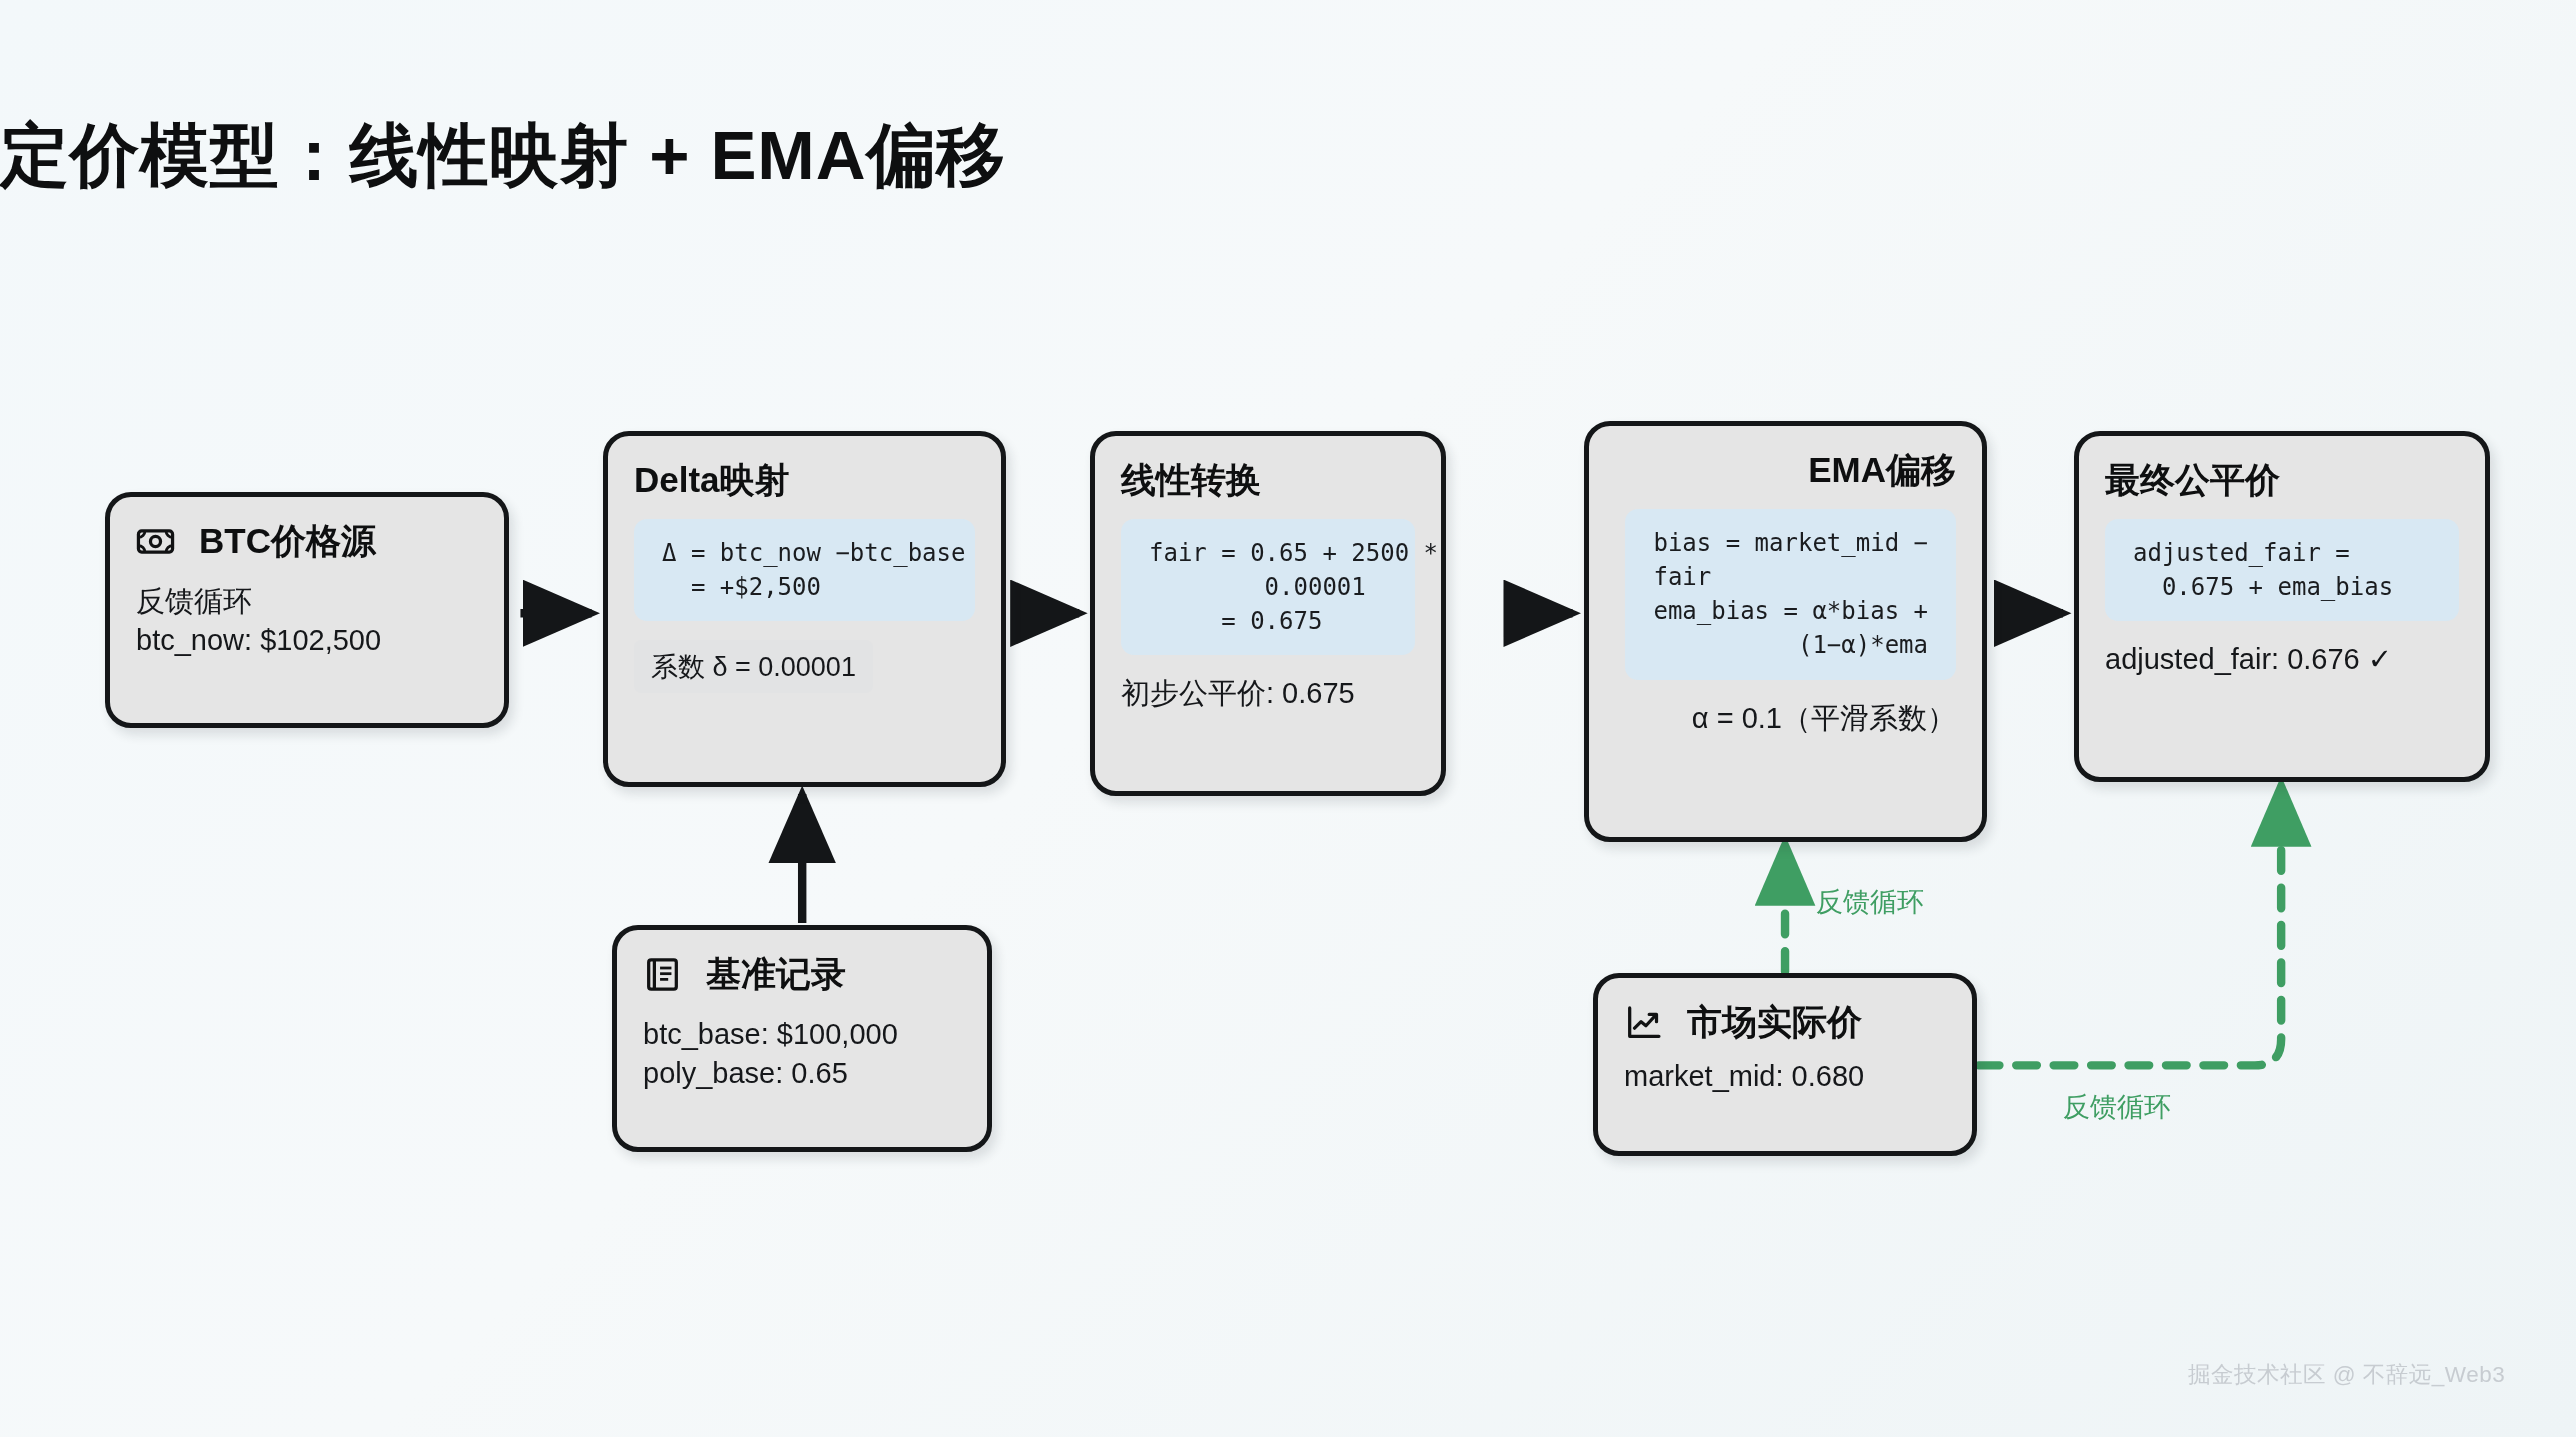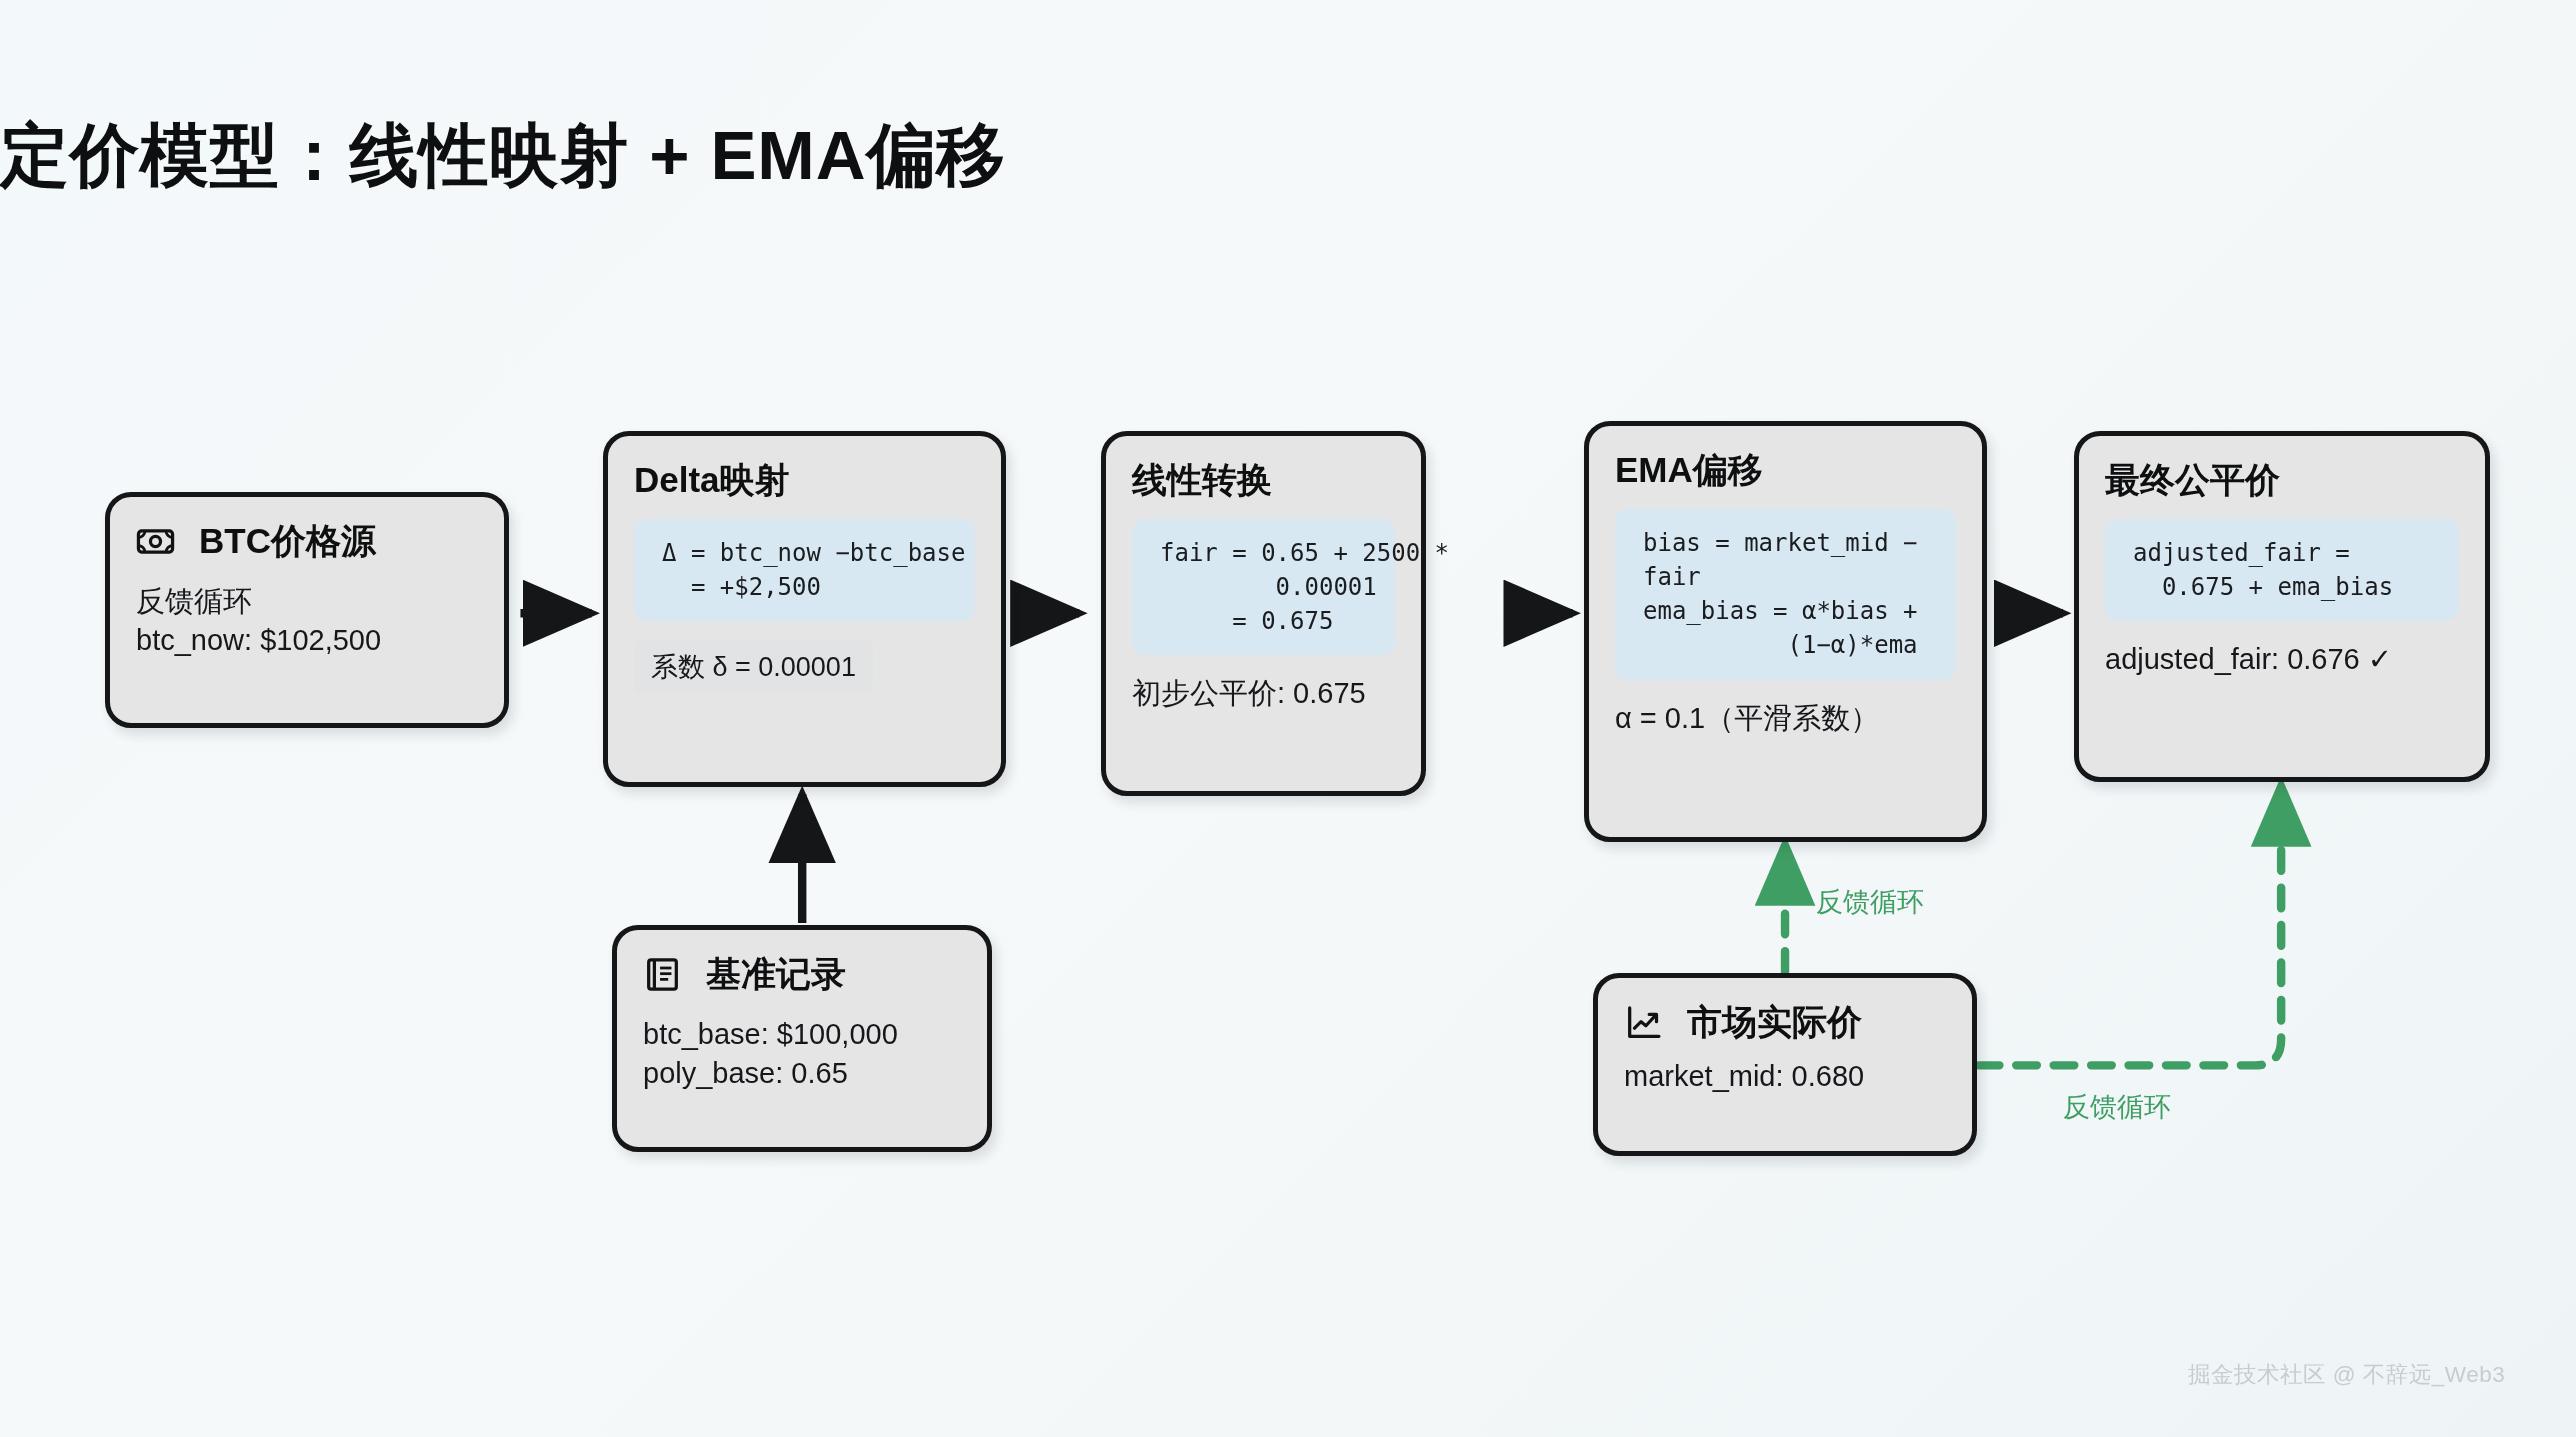--- a/index.html
+++ b/index.html
@@ -97,22 +97,22 @@
     white-space: nowrap;
   }
 
   .gap-a { height: 20.6px; }
   .gap-b { height: 19px; }
   .gap-c { height: 15px; }
 
   
   #node-btc       { left: 105px;  top: 492px;  width: 404px; height: 236px; }
   #node-delta     { left: 603px;  top: 431px;  width: 403px; height: 356px; }
-  #node-linear    { left: 1090px; top: 431px;  width: 325px; height: 365px; margin-left: 11px; }
-  #node-ema       { left: 1584px; top: 421px;  width: 403px; height: 421px; }
+  #node-linear    { left: 1090px; top: 431px;  width: 356px; height: 365px; }
+  #node-ema       { left: 1584px; top: 421px;  width: 403px; height: 421px; align-items: flex-end; }
   #node-final     { left: 2074px; top: 431px;  width: 416px; height: 351px; }
   #node-baseline  { left: 612px;  top: 925px;  width: 380px; height: 227px; }
   #node-market    { left: 1593px; top: 973px; width: 384px; height: 183px; }
 
   
   .fb-label {
     position: absolute;
     font-size: 27px;
     color: #3f9e63;
     white-space: nowrap;

